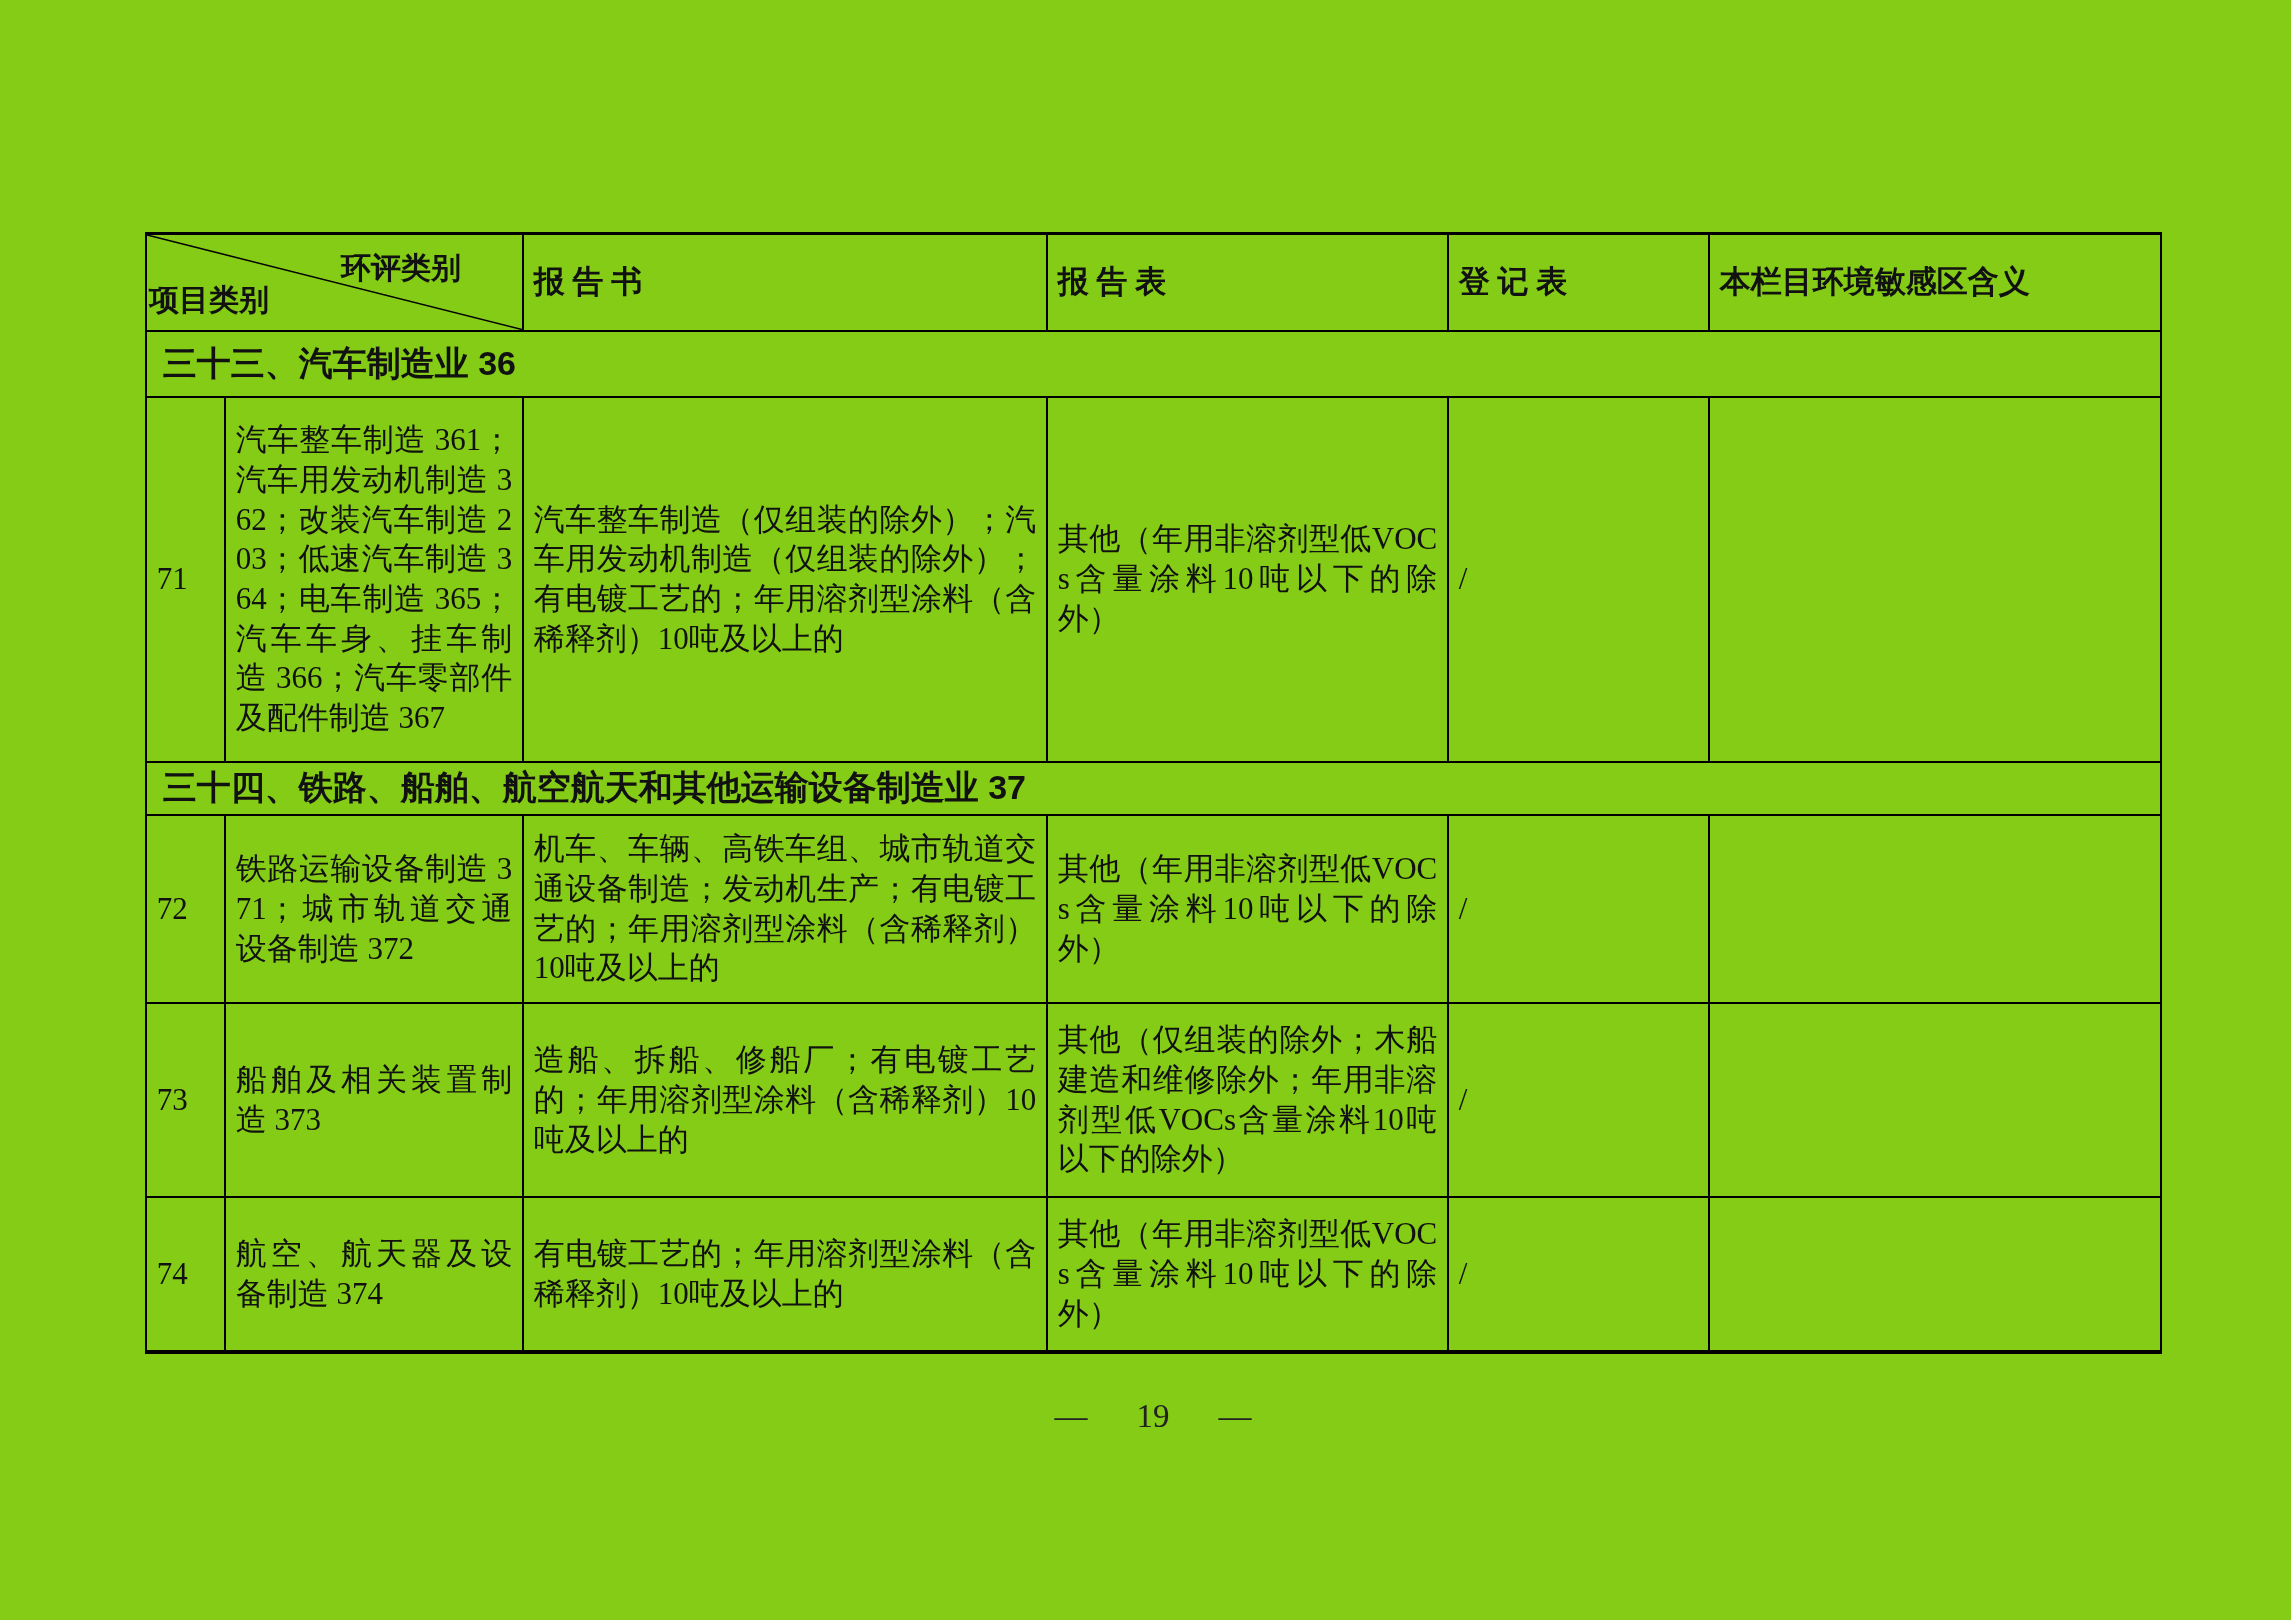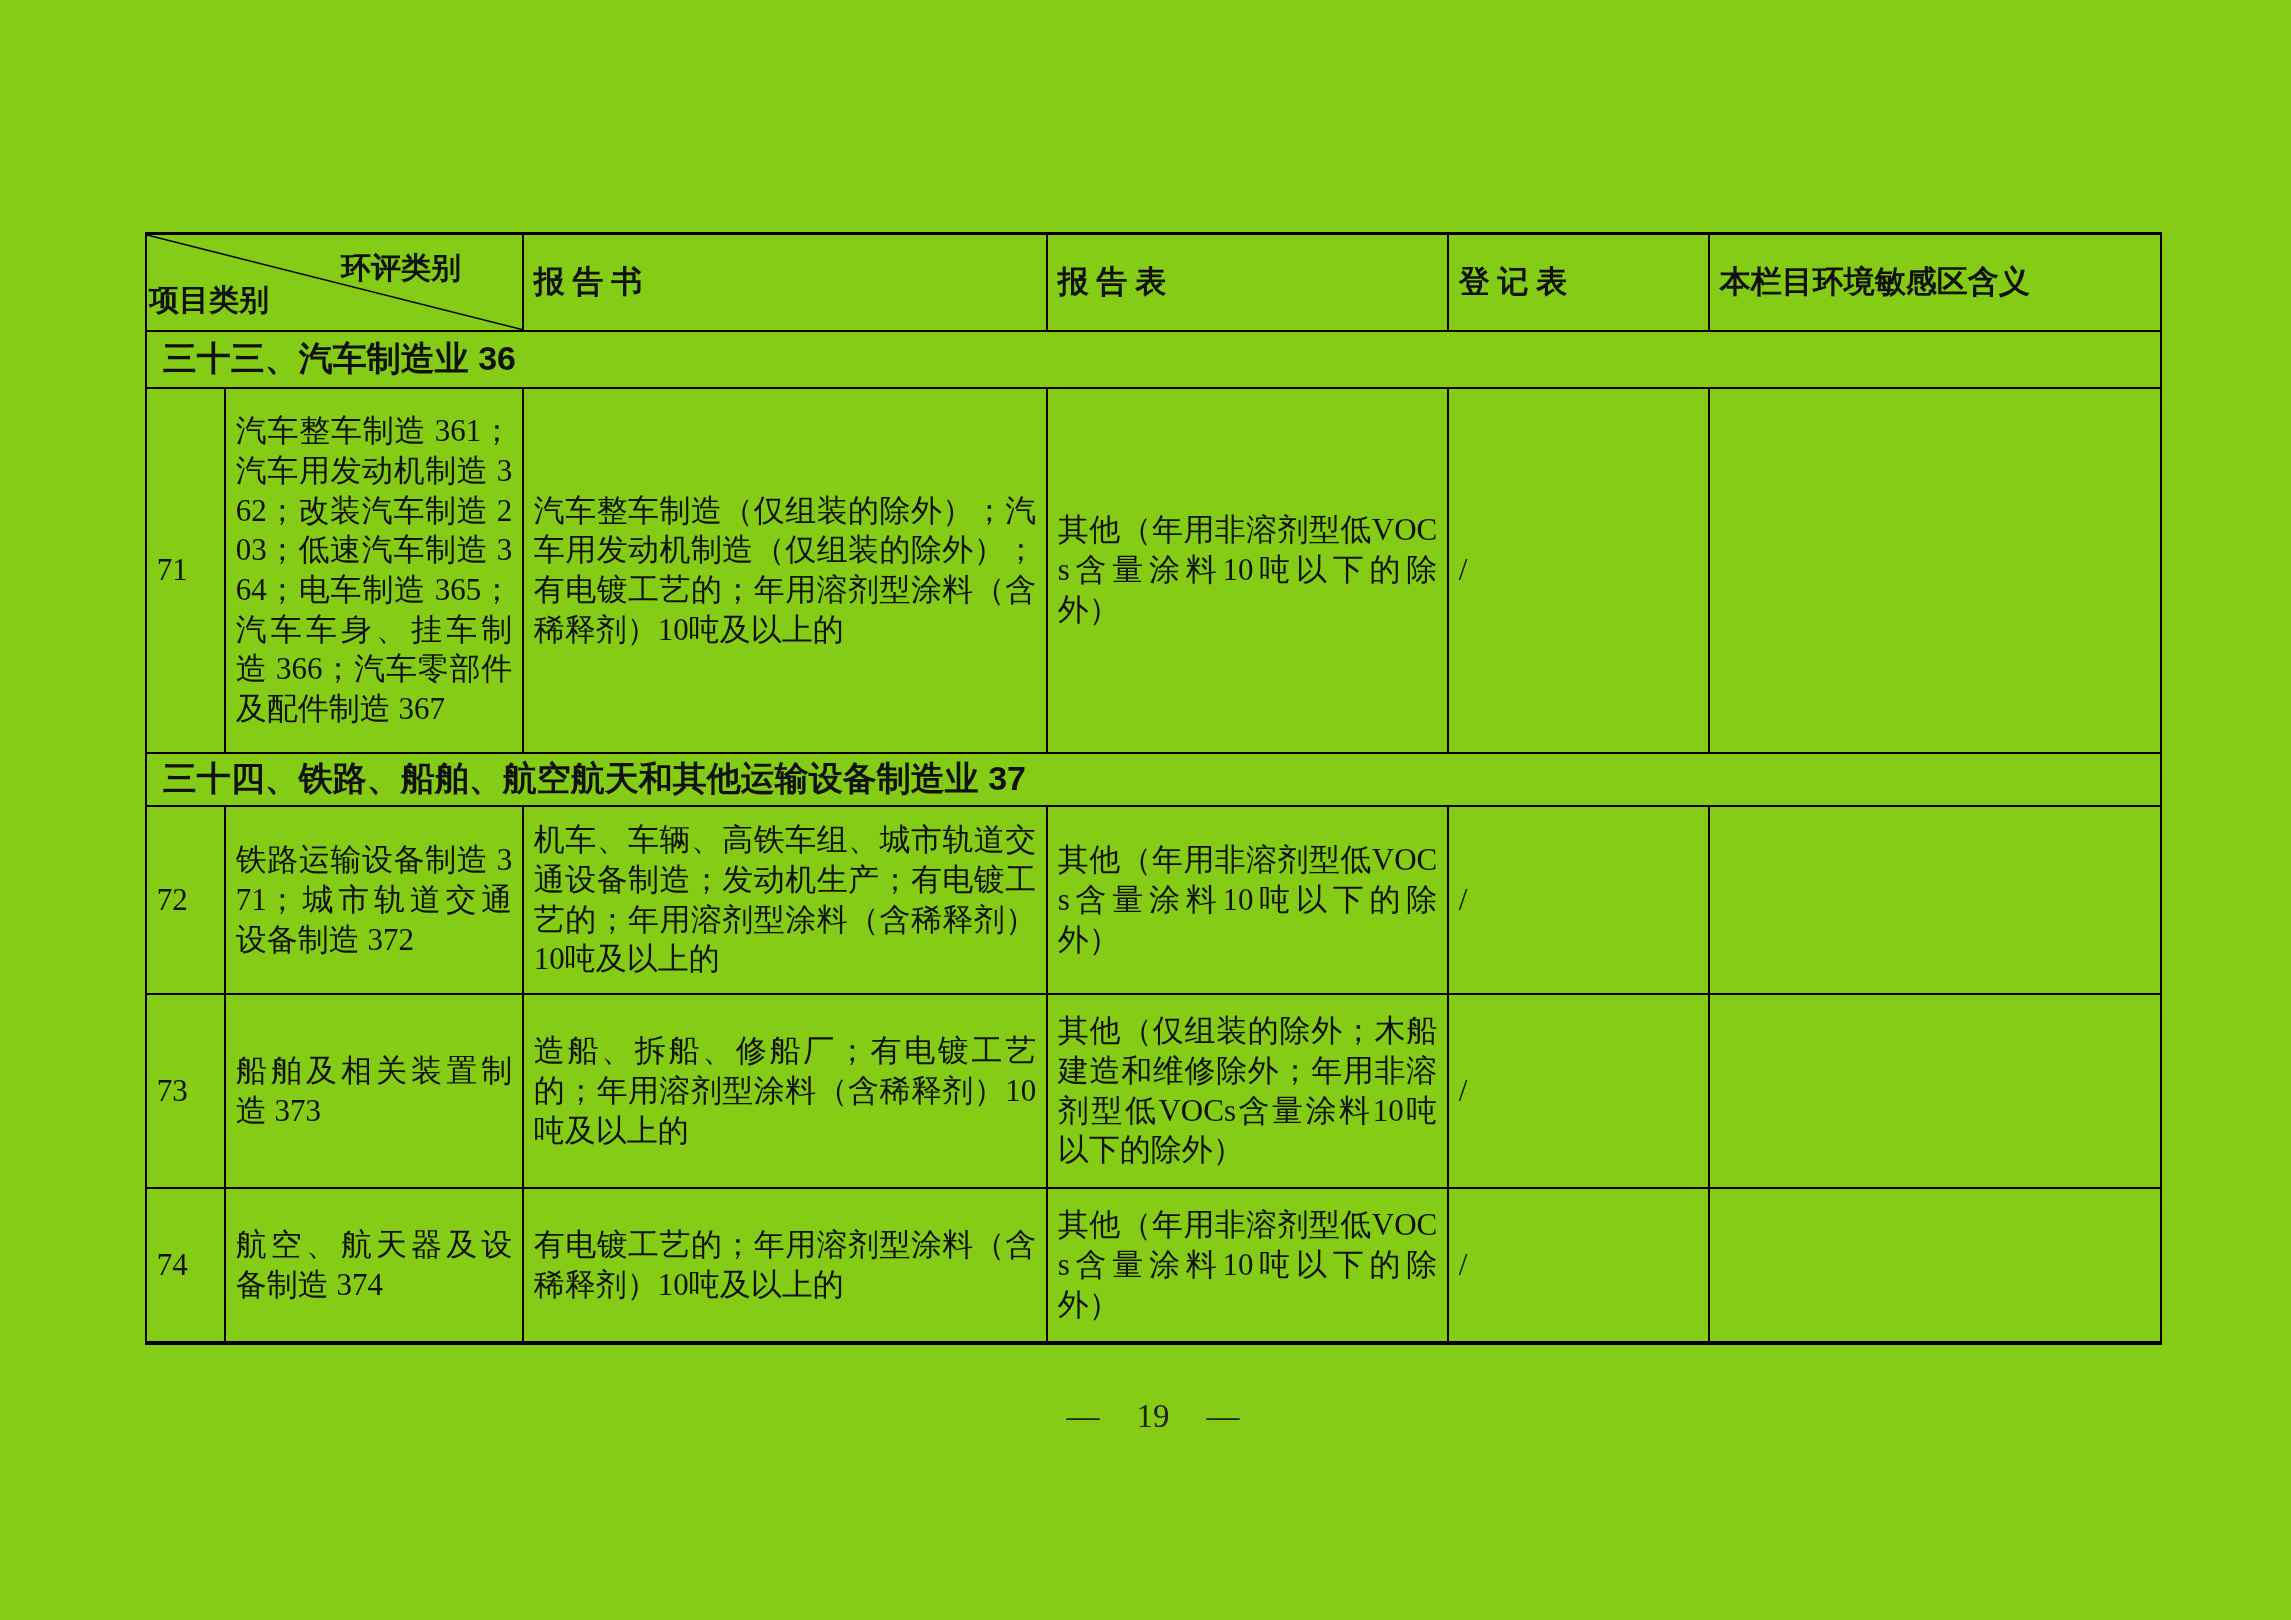--- a/index.html
+++ b/index.html
@@ -83,21 +83,21 @@
   td.sens-cell{}
   .footer{
     position:absolute;
     left:0;
     top:1398px;
     width:100%;
     text-align:center;
     font-size:33px;
     color:#222;
   }
-  .footer .pn{margin:0 37px;text-align:center;}
+  .footer .pn{margin:0 49px;text-align:center;}
 </style>
 </head>
 <body>
 
 <div class="page">
 
   <table class="eia-table">
     <colgroup>
       <col style="width:79px">
       <col style="width:298px">
@@ -115,21 +115,21 @@
         </svg>
         <span class="diag-label diag-top">环评类别</span>
         <span class="diag-label diag-bottom">项目类别</span>
       </td>
       <td class="th-cell">报 告 书</td>
       <td class="th-cell">报 告 表</td>
       <td class="th-cell">登 记 表</td>
       <td class="th-cell">本栏目环境敏感区含义</td>
     </tr>
 
-    <tr class="section-row" style="height:57px">
+    <tr class="section-row" style="height:66px">
       <td colspan="6">三十三、汽车制造业 36</td>
     </tr>
 
     <tr style="height:365px">
       <td class="num-cell">71</td>
       <td class="cat-cell">汽车整车制造 361；汽车用发动机制造 362；改装汽车制造 203；低速汽车制造 364；电车制造 365；汽车车身、挂车制造 366；汽车零部件及配件制造 367</td>
       <td>汽车整车制造（仅组装的除外）；汽车用发动机制造（仅组装的除外）；有电镀工艺的；年用溶剂型涂料（含稀释剂）10吨及以上的</td>
       <td>其他（年用非溶剂型低VOCs含量涂料10吨以下的除外）</td>
       <td class="reg-cell">/</td>
       <td class="sens-cell"></td>

